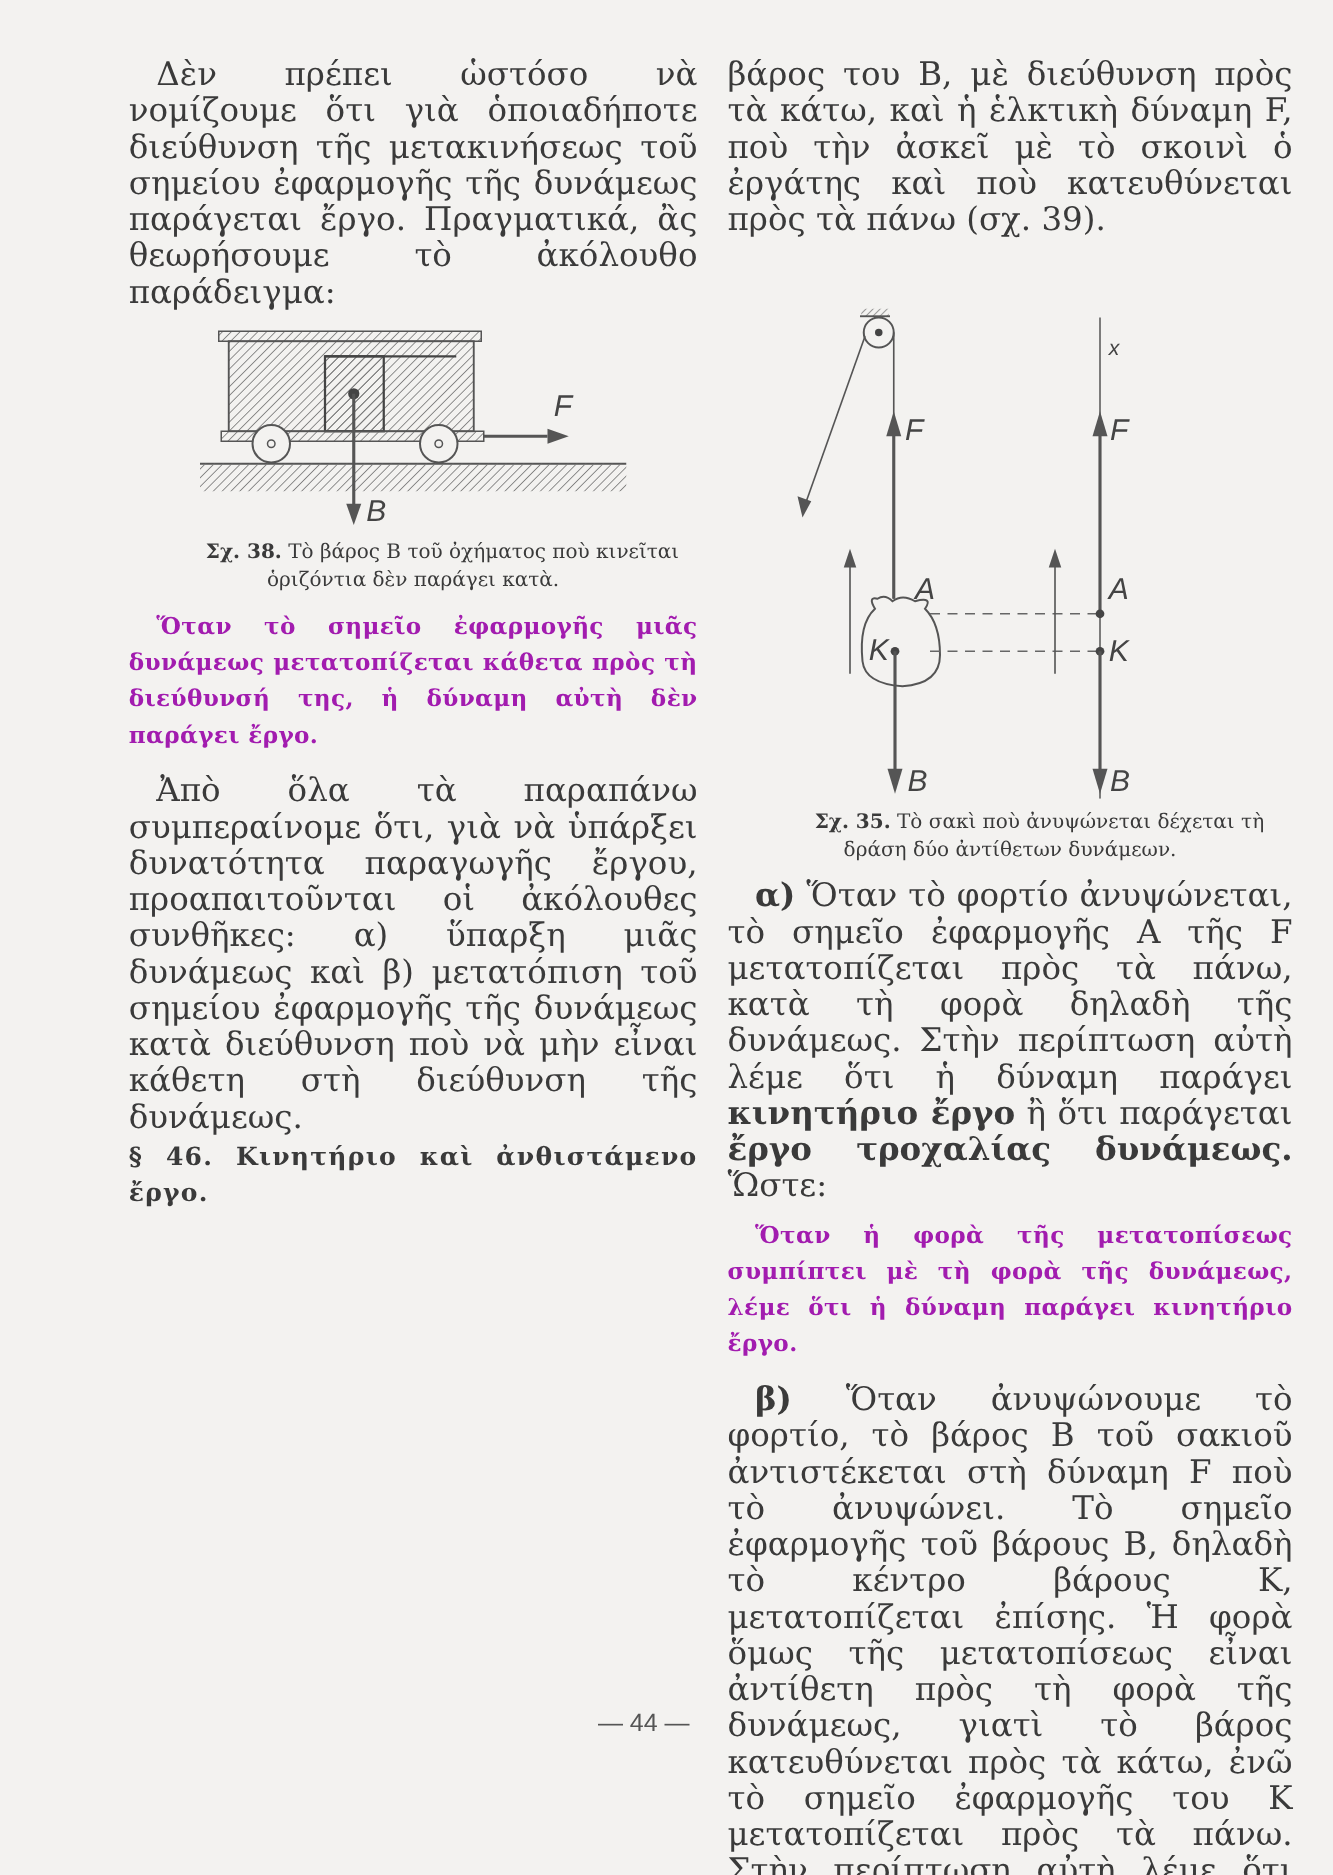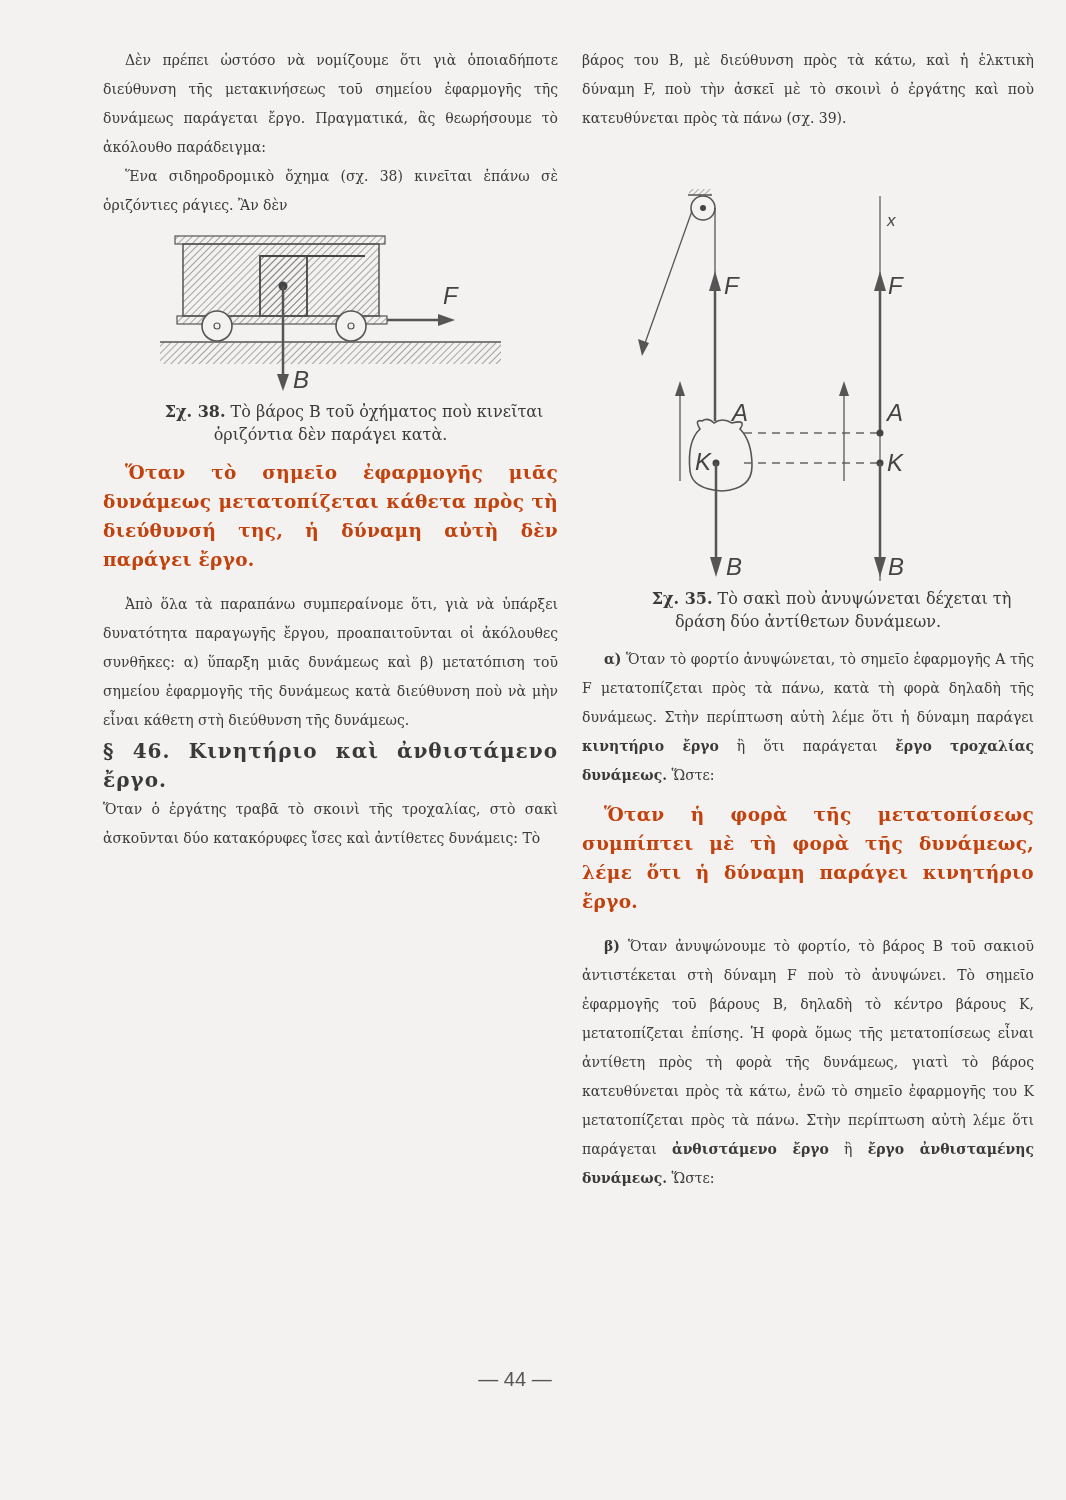--- a/index.html
+++ b/index.html
@@ -7,40 +7,39 @@
     width: 1066px; height: 1500px;
     background: #f3f2f0;
     color: #3a3a3a;
     font-family: "DejaVu Serif", "Liberation Serif", serif;
     position: relative;
     overflow: hidden;
   }
   .col { position: absolute; top: 46px; width: 455px; }
   .col-left { left: 103px; }
   .col-right { left: 582px; width: 452px; }
-  p { margin: 0; font-size: 14px; line-height: 29px; text-align: justify; }
+  p { margin: 0; font-size: 26px; line-height: 29px; text-align: justify; }
   .indent { text-indent: 22px; }
   .caption { font-size: 16px; line-height: 23px; text-align: center; margin: 6px 0 12px; }
   .caption b { font-weight: bold; margin-left: 47px; }
-  .rule-box { margin: 10px 0 16px; font-weight: bold; color: #c2410c; letter-spacing: 0.3px; }
+  .rule-box { margin: 10px 0 16px; font-weight: bold; color: #a21caf; letter-spacing: 0.3px; }
   .rule-box p { font-size: 18.5px; line-height: 29px; }
   .section-heading { font-weight: bold; font-size: 20px; letter-spacing: 1px; margin-top: 2px; }
   .figure { position: relative; }
   .fig38 { height: 168px; margin: 6px 0 0 0; }
   .fig39 { height: 440px; margin-top: 8px; }
   .page-number { position: absolute; top: 1368px; left: 0; width: 1030px; text-align: center; font-family: "Liberation Sans", sans-serif; font-size: 20px; color: #555; }
   strong { font-weight: bold; }
   svg text { font-family: "Liberation Sans", sans-serif; font-style: italic; fill: #444; }
 </style>
 </head>
 <body>
 
 <div class="col col-left">
   <p class="indent">Δὲν πρέπει ὡστόσο νὰ νομίζουμε ὅτι γιὰ ὁποιαδήποτε διεύθυνση τῆς μετακινήσεως τοῦ σημείου ἐφαρμογῆς τῆς δυνάμεως παράγεται ἔργο. Πραγματικά, ἂς θεωρήσουμε τὸ ἀκόλουθο παράδειγμα:</p>
-  <p class="indent">Ἕνα σιδηροδρομικὸ ὄχημα (σχ. 38) κινεῖται ἐπάνω σὲ ὁριζόντιες ράγιες. Ἂν δὲν</p>
 
   <div class="figure fig38">
     <svg width="455" height="168" viewBox="0 0 455 168">
       <defs>
         <pattern id="hatch" width="5" height="5" patternUnits="userSpaceOnUse" patternTransform="rotate(45)">
           <line x1="0" y1="0" x2="0" y2="5" stroke="#777" stroke-width="1.3"></line>
         </pattern>
       </defs>
 
       <rect x="72" y="10" width="210" height="8" fill="url(#hatch)" stroke="#555" stroke-width="1.2"></rect>
@@ -77,21 +76,20 @@
   </div>
 
 
   <div class="rule-box">
     <p class="indent">Ὅταν τὸ σημεῖο ἐφαρμογῆς μιᾶς δυνάμεως μετατοπίζεται κάθετα πρὸς τὴ διεύθυνσή της, ἡ δύναμη αὐτὴ δὲν παράγει ἔργο.</p>
   </div>
 
   <p class="indent">Ἀπὸ ὅλα τὰ παραπάνω συμπεραίνομε ὅτι, γιὰ νὰ ὑπάρξει δυνατότητα παραγωγῆς ἔργου, προαπαιτοῦνται οἱ ἀκόλουθες συνθῆκες: α) ὕπαρξη μιᾶς δυνάμεως καὶ β) μετατόπιση τοῦ σημείου ἐφαρμογῆς τῆς δυνάμεως κατὰ διεύθυνση ποὺ νὰ μὴν εἶναι κάθετη στὴ διεύθυνση τῆς δυνάμεως.</p>
 
   <p class="section-heading">§ 46. Κινητήριο καὶ ἀνθιστάμενο ἔργο.</p>
-  <p>Ὅταν ὁ ἐργάτης τραβᾶ τὸ σκοινὶ τῆς τροχαλίας, στὸ σακὶ ἀσκοῦνται δύο κατακόρυφες ἴσες καὶ ἀντίθετες δυνάμεις: Τὸ</p>
 </div>
 
 <div class="col col-right">
   <p>βάρος του Β, μὲ διεύθυνση πρὸς τὰ κάτω, καὶ ἡ ἑλκτικὴ δύναμη F, ποὺ τὴν ἀσκεῖ μὲ τὸ σκοινὶ ὁ ἐργάτης καὶ ποὺ κατευθύνεται πρὸς τὰ πάνω (σχ. 39).</p>
 
   <div class="figure fig39">
     <svg width="452" height="440" viewBox="0 0 452 440">
       <defs>
         <pattern id="hatch2" width="4" height="4" patternUnits="userSpaceOnUse" patternTransform="rotate(45)">
           <line x1="0" y1="0" x2="0" y2="4" stroke="#666" stroke-width="1"></line>

